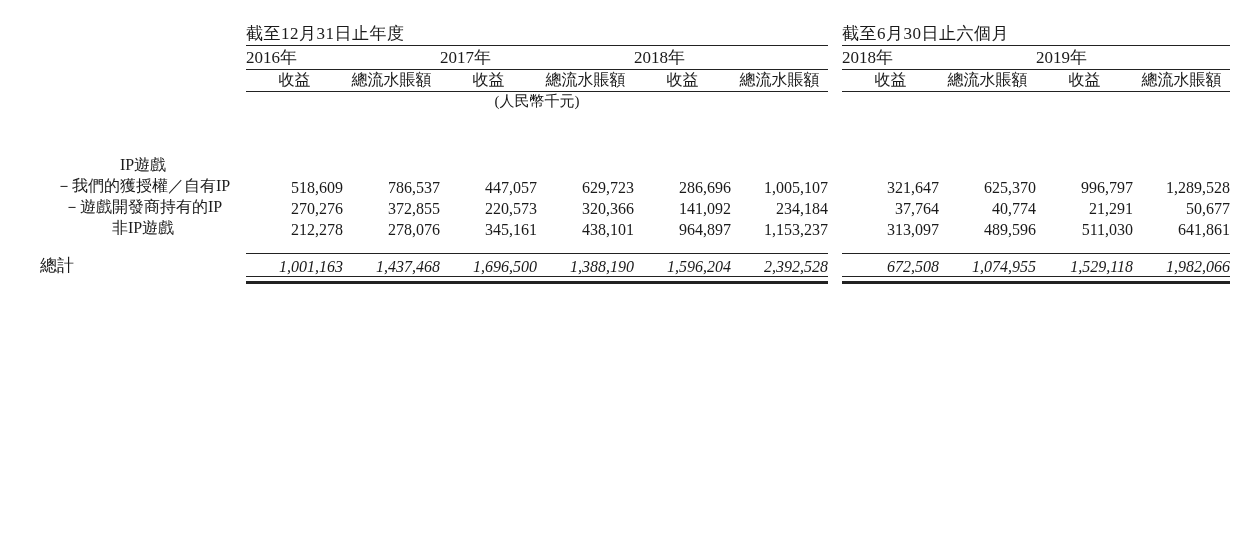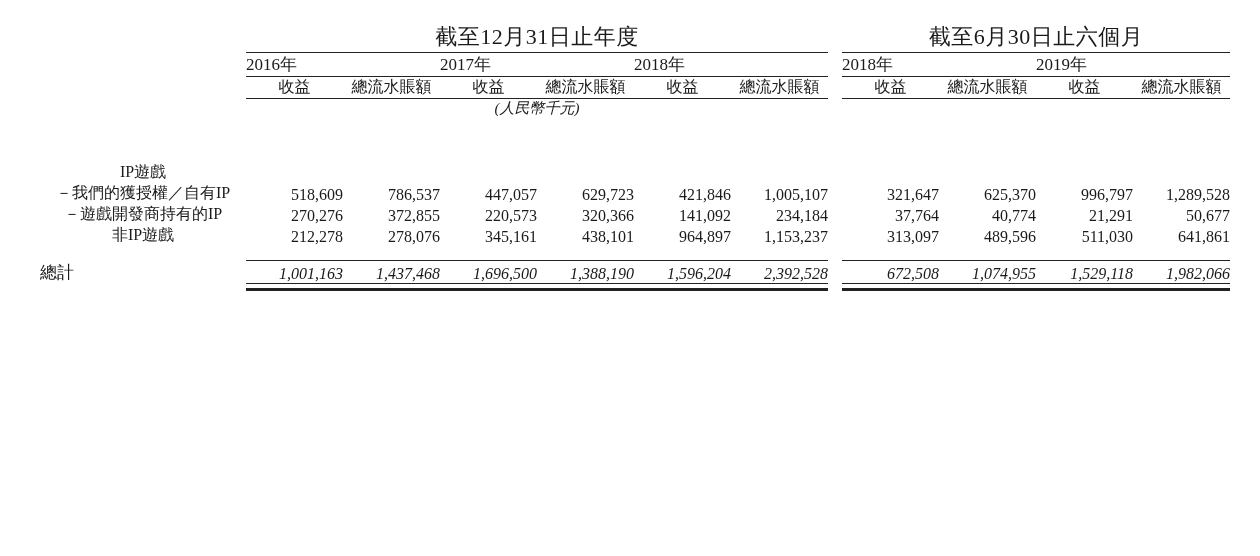--- a/index.html
+++ b/index.html
@@ -32,22 +32,21 @@
     padding: 0;
     font-weight: normal;
     vertical-align: bottom;
   }
   .col-label { width: 206px; }
   .col-num   { width: 97px; }
   .col-gap   { width: 14px; }
 
   
   .grp-title {
-    text-align: center;
-    font-size: 22px;
+    font-size: 17px;
     font-weight: bold;
     padding-bottom: 4px;
     letter-spacing: 0.5px;
   }
   .grp-rule {
     border-bottom: 1px solid #222;
   }
   .yr-title {
     text-align: left;
     font-size: 17px;
@@ -57,21 +56,20 @@
   }
   .sub-title {
     text-align: center;
     font-size: 16px;
     padding-top: 7px;
     padding-bottom: 6px;
   }
   .unit-note {
     text-align: center;
     font-size: 15px;
-    font-style: italic;
     padding-top: 6px;
     padding-bottom: 4px;
   }
   .spacer-row td { height: 44px; }
 
   .row-head {
     font-size: 16px;
     text-align: center;
     padding-top: 4px;
     padding-bottom: 6px;
@@ -212,21 +210,21 @@
       <td class="row-head">IP遊戲</td>
       <td colspan="11"></td>
     </tr>
 
     <tr>
       <td class="row-label">－我們的獲授權／自有IP</td>
       <td class="num">518,609</td>
       <td class="num">786,537</td>
       <td class="num">447,057</td>
       <td class="num">629,723</td>
-      <td class="num">421,846</td>
+      <td class="num">286,696</td>
       <td class="num">1,005,107</td>
       <td></td>
       <td class="num">321,647</td>
       <td class="num">625,370</td>
       <td class="num">996,797</td>
       <td class="num">1,289,528</td>
     </tr>
 
     <tr>
       <td class="row-label">－遊戲開發商持有的IP</td>

